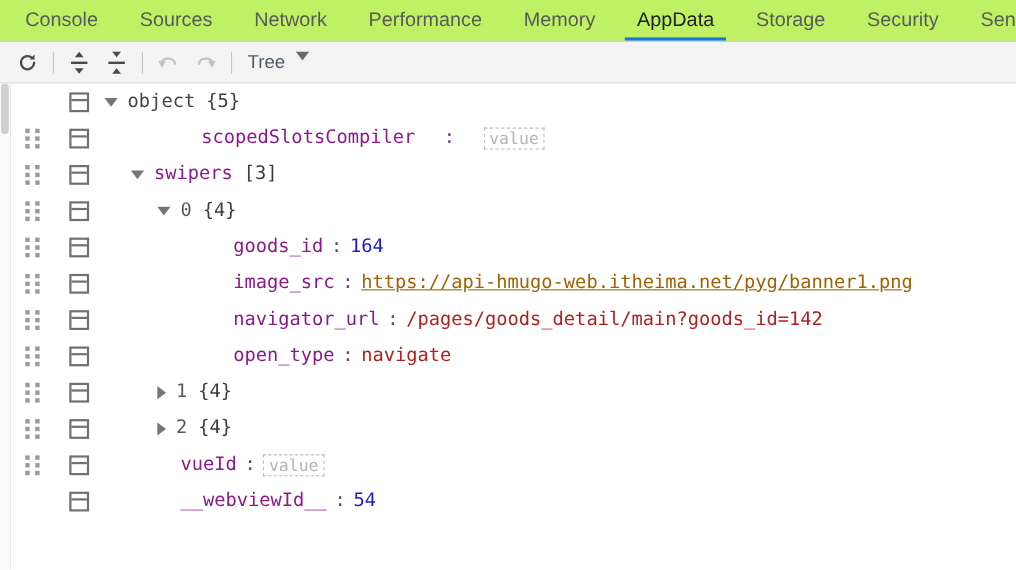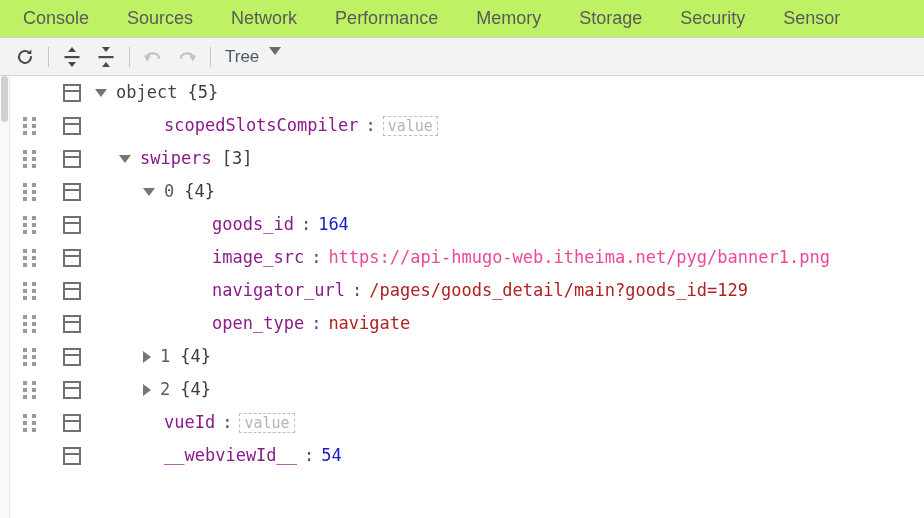--- a/index.html
+++ b/index.html
@@ -197,40 +197,41 @@
     margin-right: 9px;
   }
 
   .k-root  { color: #444444; }
   .k-key   { color: #8b1a8b; }
   .k-index { color: #5a5a5a; }
   .count   { color: #3c3c3c; margin-left: 10px; }
   .colon   { color: #6a3d8f; margin: 0 7px; }
   .v-num   { color: #1a1aca; }
   .v-str   { color: #b02222; }
-  .v-link  { color: #ec4899; cursor: pointer; }
+  .v-link  { color: #a16207; text-decoration: underline; cursor: pointer; }
   .v-empty {
     display: inline-block;
     border: 1px dashed #bdbdbd;
     color: #b5b5b5;
     padding: 1px 4px;
     font-size: 15px;
     line-height: 16px;
     cursor: text;
   }
 </style>
 </head>
 <body>
 
 <div class="tabbar" id="tabbar">
     <div class="tab">Console</div>
     <div class="tab">Sources</div>
     <div class="tab">Network</div>
     <div class="tab">Performance</div>
     <div class="tab">Memory</div>
+    <div class="tab active">AppData</div>
     <div class="tab">Storage</div>
     <div class="tab">Security</div>
     <div class="tab">Sensor</div>
   </div>
 
 <div class="toolbar">
 
   <div class="tb-btn">
     <svg width="20" height="20" viewBox="0 0 20 20">
       <path d="M16 10a6 6 0 1 1-1.9-4.4" fill="none" stroke="#4a4a4a" stroke-width="2.1" stroke-linecap="round"></path>
@@ -296,21 +297,21 @@
       <div class="row">
         <div class="drag">
           <i></i>
           <i></i>
           <i></i>
           <i></i>
           <i></i>
           <i></i>
         </div>
         <div class="nodeicon"></div>
-        <div class="content" style="margin-left: 134px;">
+        <div class="content" style="margin-left: 134px; gap: 19px;">
           <span class="tri none"></span>
           <span class="k-key">scopedSlotsCompiler</span>
           <span class="colon">:</span>
           <span class="v-empty">value</span>
         </div>
       </div>
       <div class="row">
         <div class="drag">
           <i></i>
           <i></i>
@@ -383,21 +384,21 @@
           <i></i>
           <i></i>
           <i></i>
           <i></i>
         </div>
         <div class="nodeicon"></div>
         <div class="content" style="margin-left: 182px;">
           <span class="tri none"></span>
           <span class="k-key">navigator_url</span>
           <span class="colon">:</span>
-          <span class="v-str">/pages/goods_detail/main?goods_id=129</span>
+          <span class="v-str">/pages/goods_detail/main?goods_id=142</span>
         </div>
       </div>
       <div class="row">
         <div class="drag">
           <i></i>
           <i></i>
           <i></i>
           <i></i>
           <i></i>
           <i></i>

